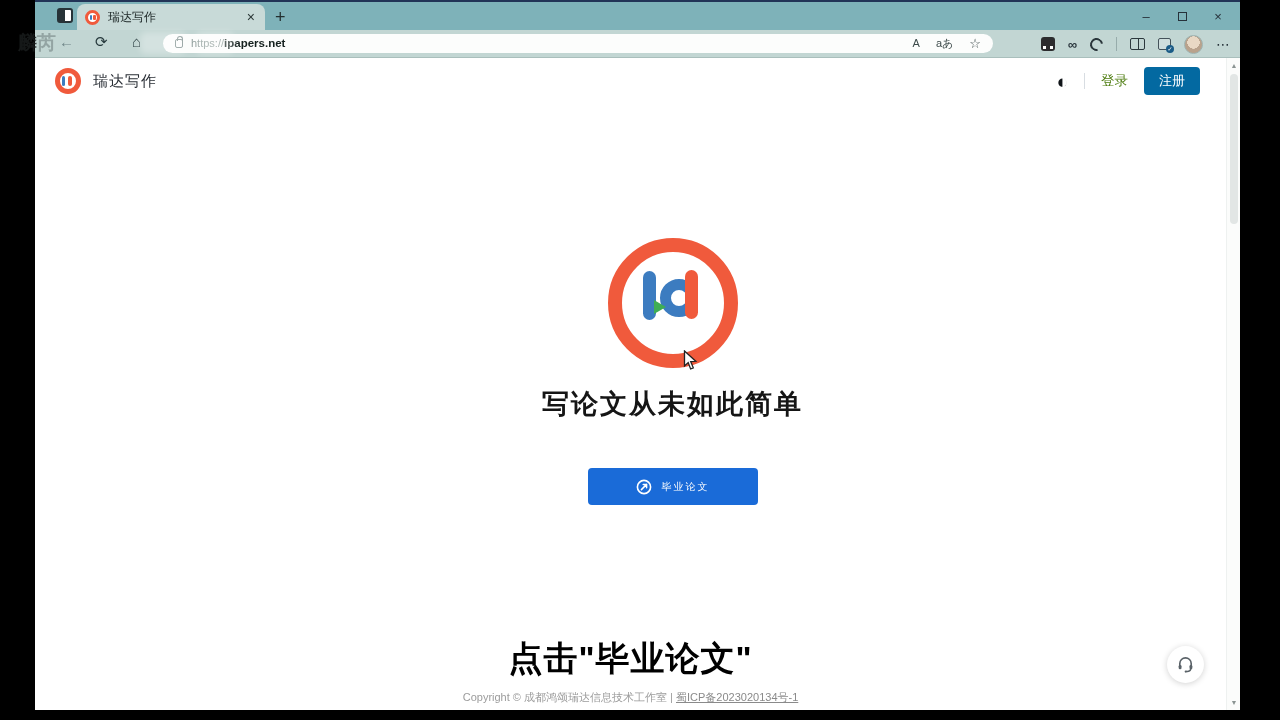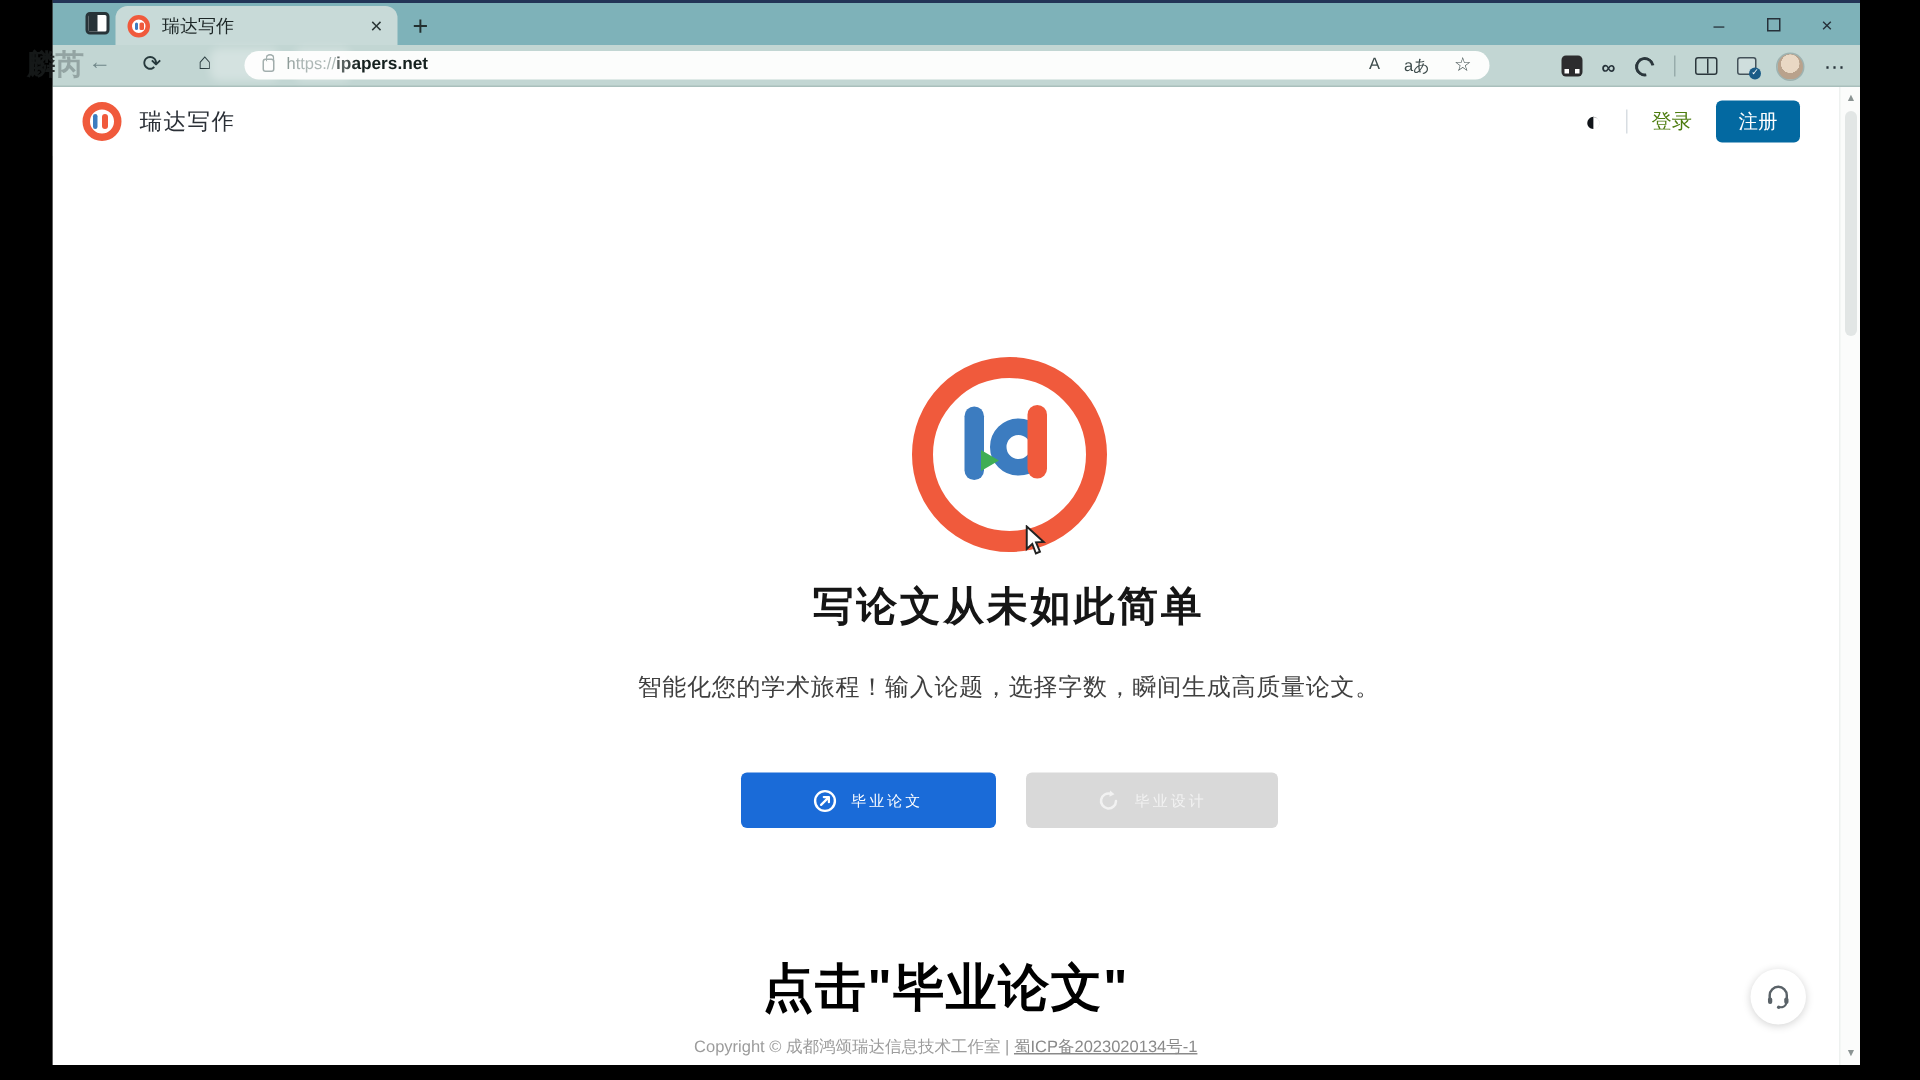--- a/index.html
+++ b/index.html
@@ -182,36 +182,28 @@
       </div>
 
       <div class="hero">
         <div class="hero-logo">
           <span class="hl-l"></span>
           <span class="hl-bowl"></span>
           <span class="hl-stem"></span>
           <span class="hl-tri"></span>
         </div>
         <div class="hero-title">写论文从未如此简单</div>
-        <div class="hero-sub">智能化您的学术旅程！输入论题，选择字数，瞬间生成高质量论文。</div>
         <div class="btn-row">
           <button class="btn btn-primary">
             <svg width="16" height="16" viewBox="0 0 16 16">
               <circle cx="8" cy="8" r="6.6" fill="none" stroke="#fff" stroke-width="1.6"></circle>
               <path d="M5.4 10.6 L10.6 5.4 M10.6 5.4 H7.2 M10.6 5.4 V8.8" fill="none" stroke="#fff" stroke-width="1.5" stroke-linecap="round"></path>
             </svg>
             <span>毕业论文</span>
           </button>
-          <button class="btn btn-disabled">
-            <svg width="16" height="16" viewBox="0 0 16 16">
-              <path d="M13 8 A5 5 0 1 1 9.5 3.2" fill="none" stroke="#f2f2f2" stroke-width="1.7" stroke-linecap="round"></path>
-              <path d="M9 1 L12 3.5 L8.6 5.2 Z" fill="#f2f2f2"></path>
-            </svg>
-            <span>毕业设计</span>
-          </button>
         </div>
       </div>
 
       <div class="cursor">
         <svg width="15" height="21" viewBox="0 0 15 21">
           <path d="M1.5 1 L1.5 16 L5.2 12.6 L7.6 19 L10.3 17.8 L7.7 11.6 L12.8 11.3 Z" fill="#fdfdfd" stroke="#222" stroke-width="1.3"></path>
         </svg>
       </div>
 
       <div class="caption">点击"毕业论文"</div>

